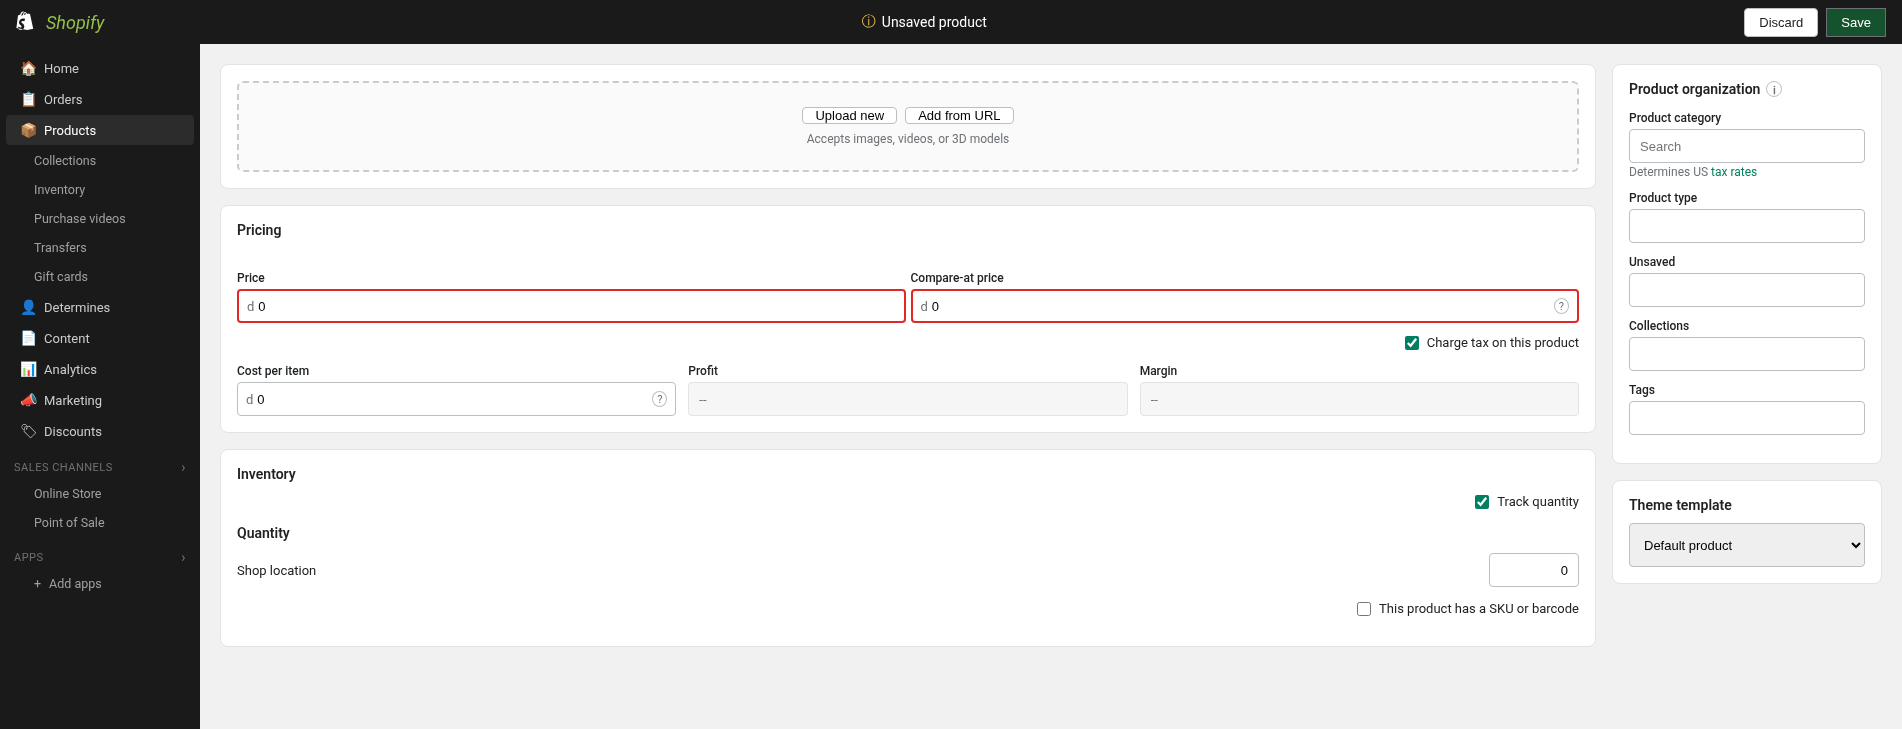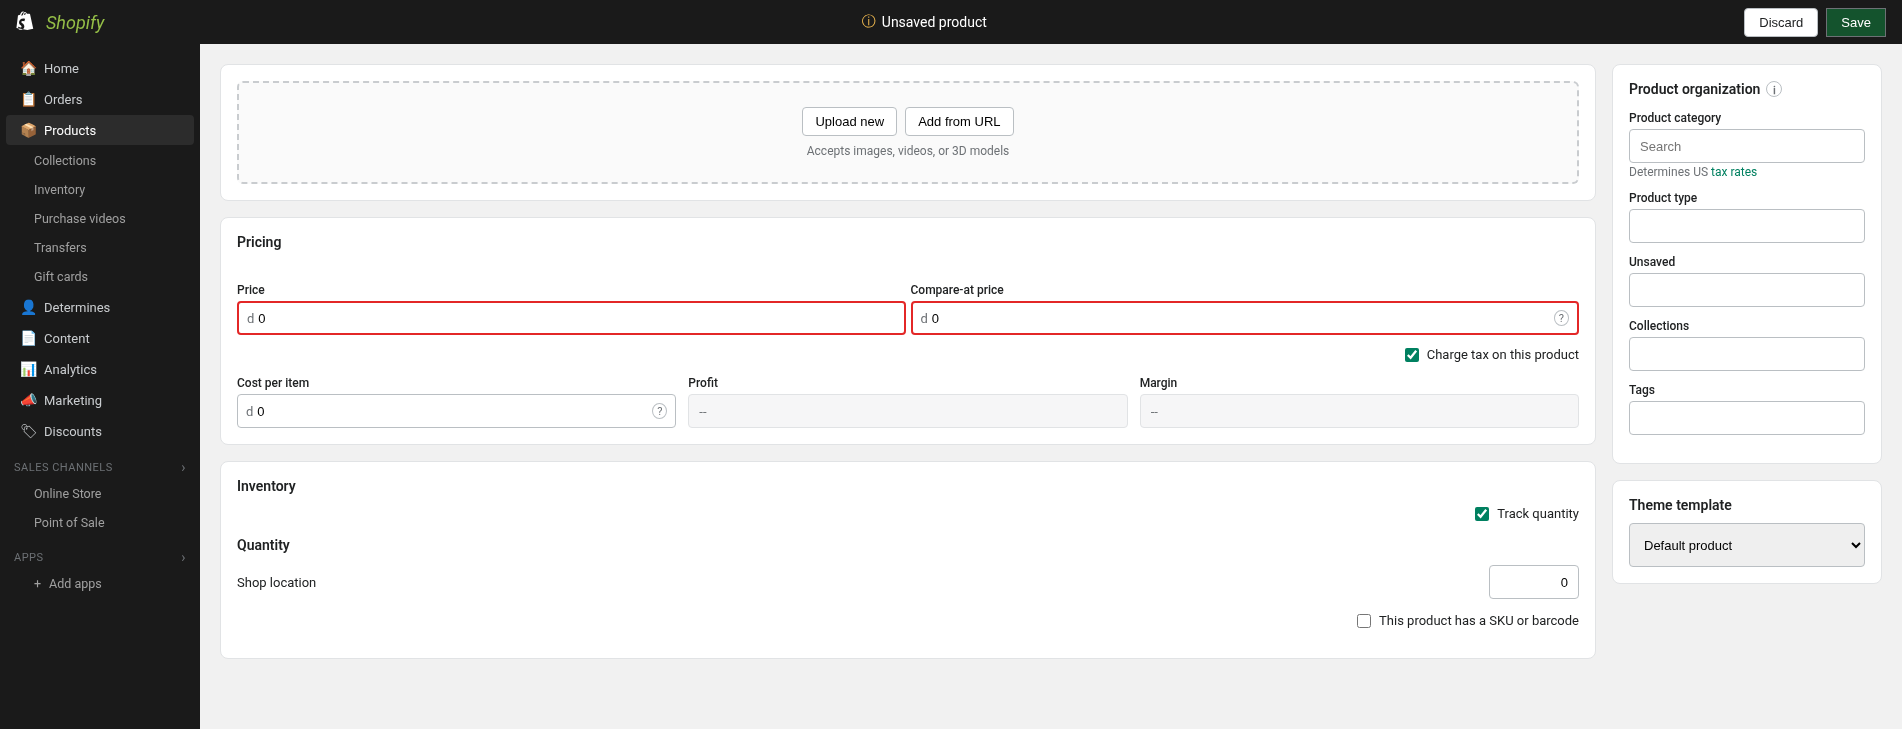--- a/index.html
+++ b/index.html
@@ -154,21 +154,21 @@
     .media-upload-buttons {
       display: flex;
       justify-content: center;
       gap: 8px;
       margin-bottom: 8px;
     }
     .btn-upload {
       background: #fff;
       border: 1px solid #babfc3;
       border-radius: 4px;
-      padding: 6px 12px;
+      padding: 0 12px;
       font-size: 13px;
       cursor: pointer;
     }
     .media-hint {
       font-size: 12px;
       color: #6d7175;
     }
 
     
     .pricing-grid {

